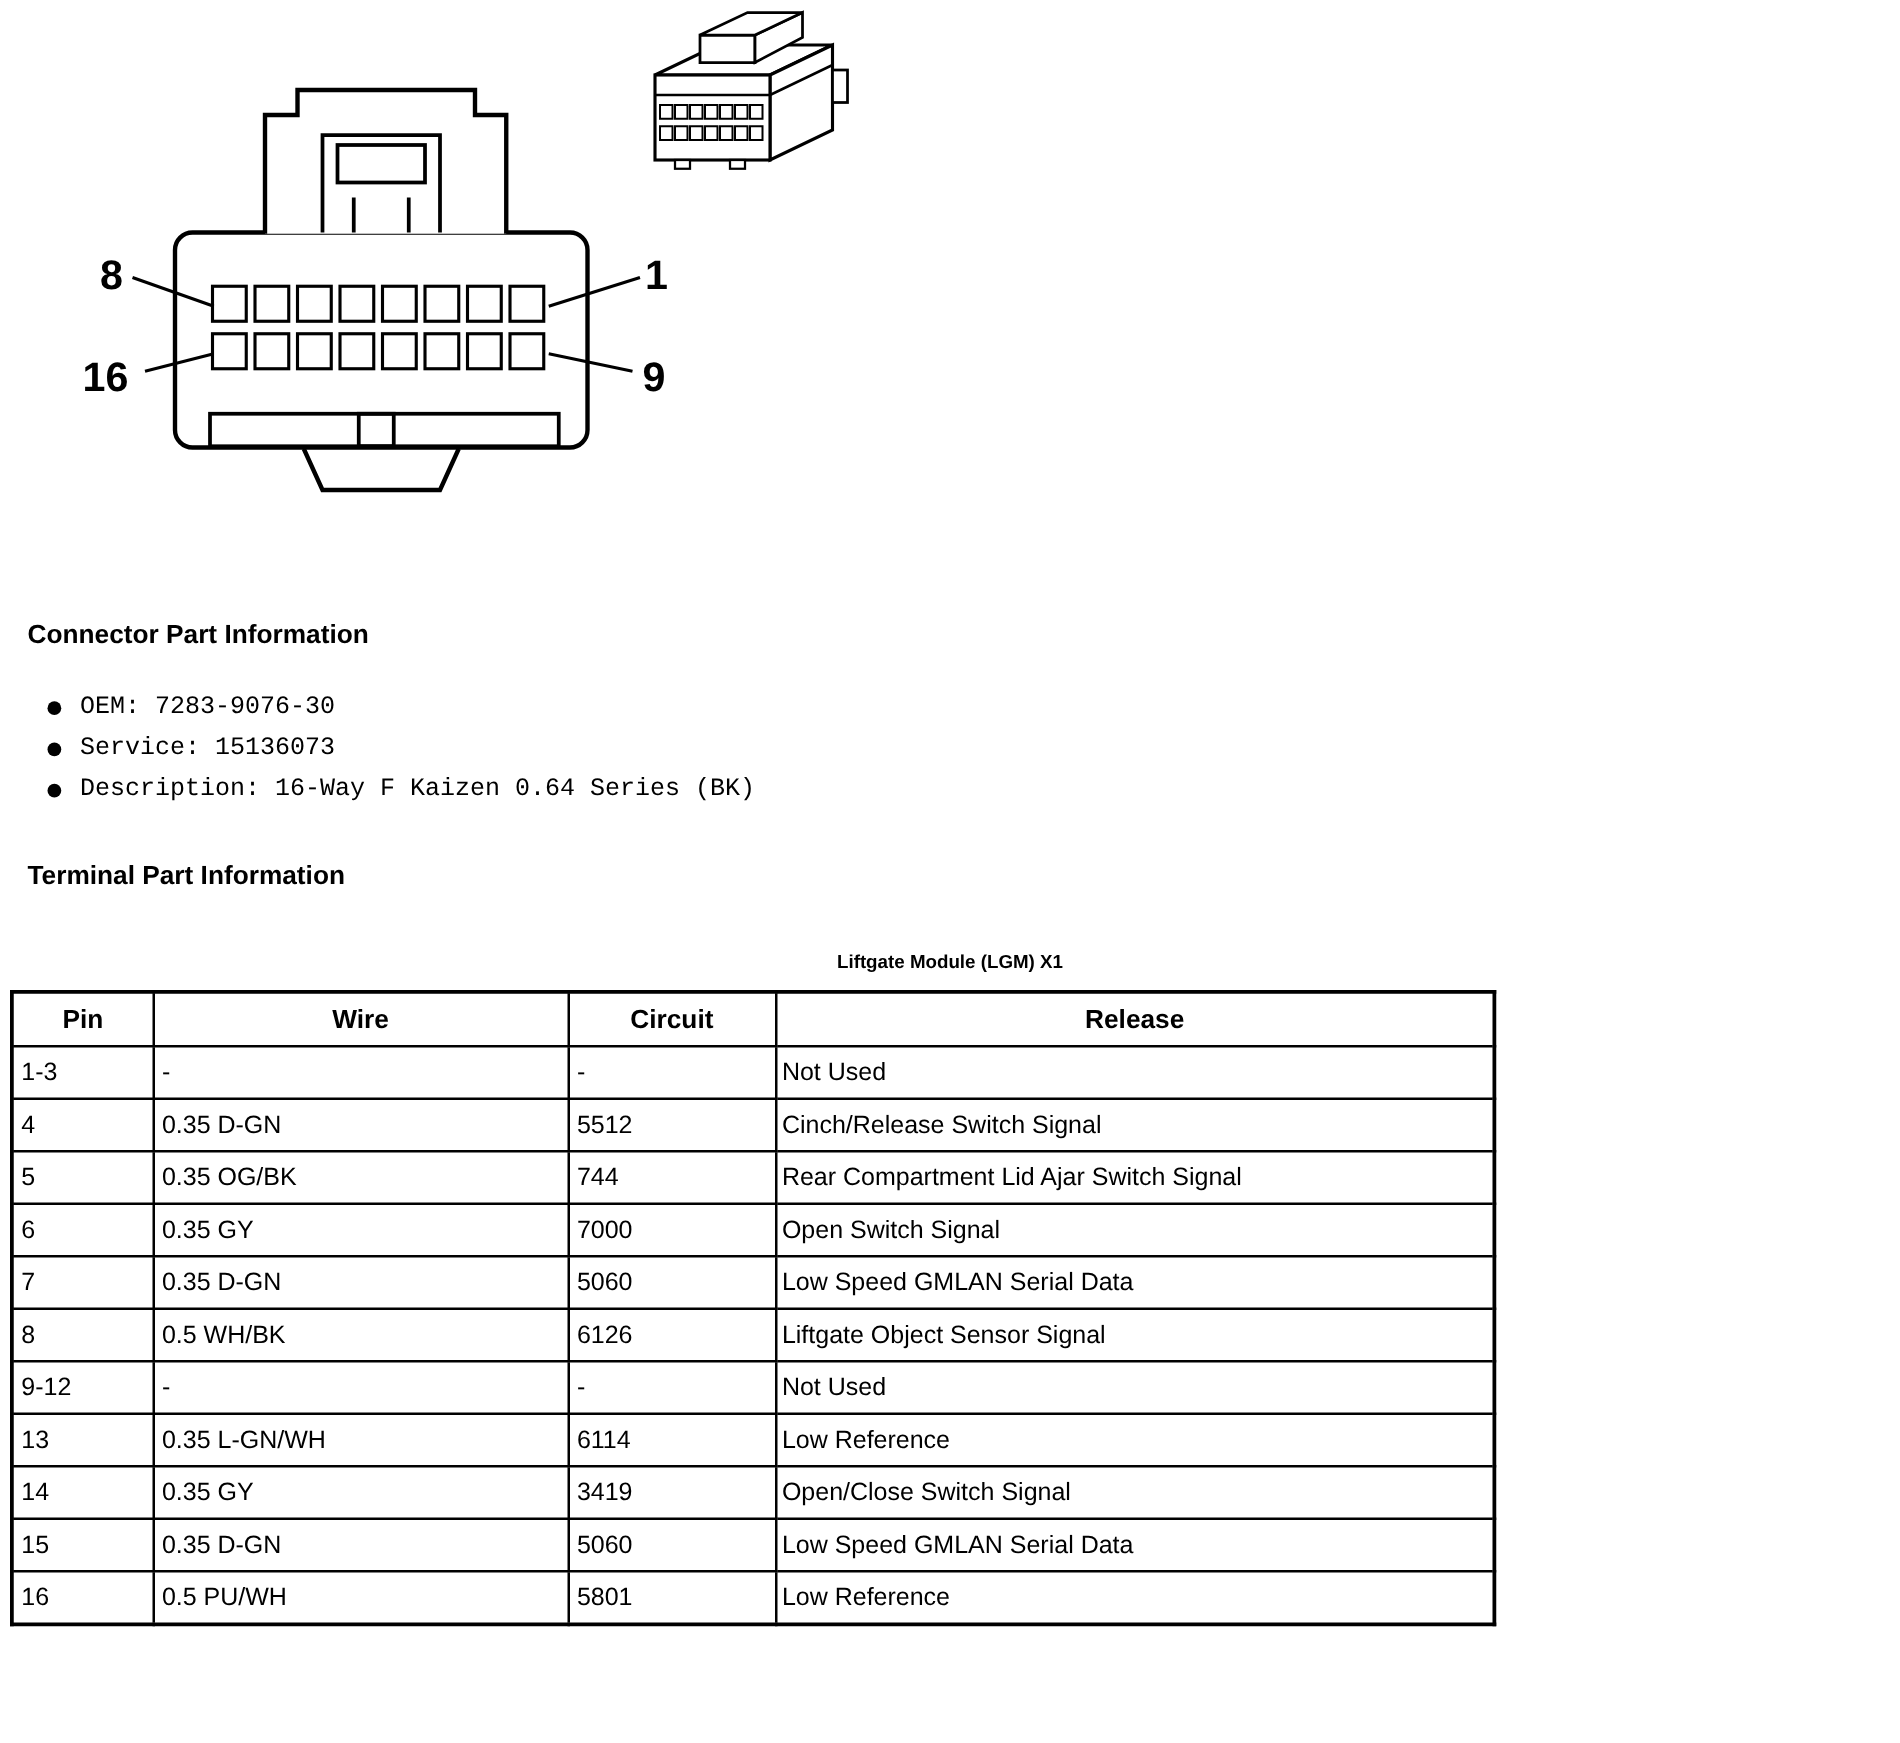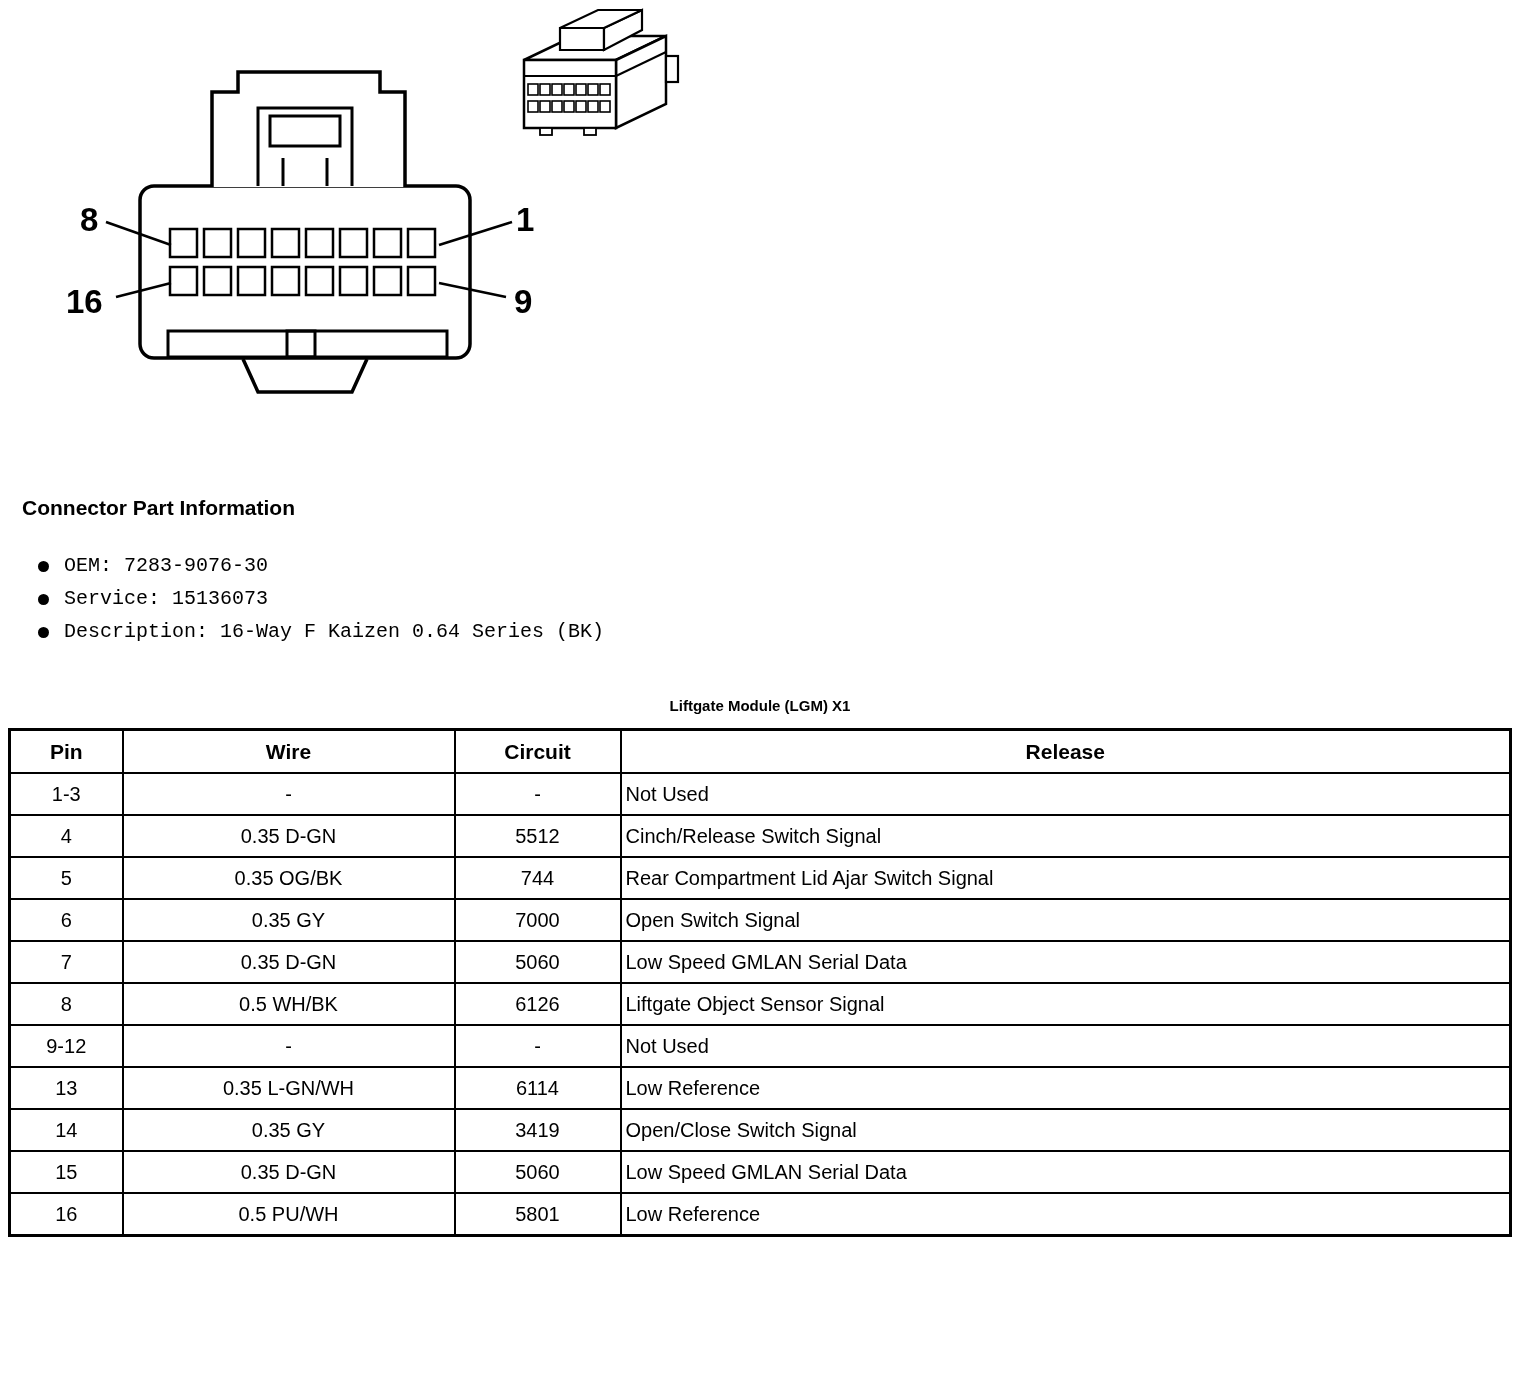--- a/index.html
+++ b/index.html
@@ -47,39 +47,38 @@
   }
 
   .table-title {
     text-align: center;
     font-size: 15px;
     font-weight: bold;
     padding: 36px 0 0 0;
   }
 
   table.pinout {
-    width: 1504px;
+    width: 1189px;
     margin: 14px 8px 0 8px;
     border-collapse: collapse;
     border: 3px solid #000;
     table-layout: fixed;
   }
   .pinout th {
     border: 2px solid #000;
     height: 41px;
     font-size: 21px;
     font-weight: bold;
     text-align: center;
     padding: 0 4px;
   }
   .pinout td {
     border: 2px solid #000;
     height: 40px;
     font-size: 20px;
-    text-align: center;
     padding: 0 6px;
     overflow: hidden;
     white-space: nowrap;
   }
   .pinout td.fn { text-align: left; padding-left: 4px; margin-top: 11px; }
 </style>
 </head>
 <body>
 
 <div class="page">
@@ -172,20 +171,21 @@
     <li class="bullet-item">
       <span class="bullet-dot"></span>
       <span>Service: 15136073</span>
     </li>
     <li class="bullet-item">
       <span class="bullet-dot"></span>
       <span>Description: 16-Way F Kaizen 0.64 Series (BK)</span>
     </li>
   </ul>
 
+  <h2 class="sec-heading second">Terminal Part Information</h2>
 
   <div class="table-title">Liftgate Module (LGM) X1</div>
 
   <table class="pinout">
     <colgroup>
       <col style="width:113px">
       <col style="width:332px">
       <col style="width:166px">
       <col>
     </colgroup>

